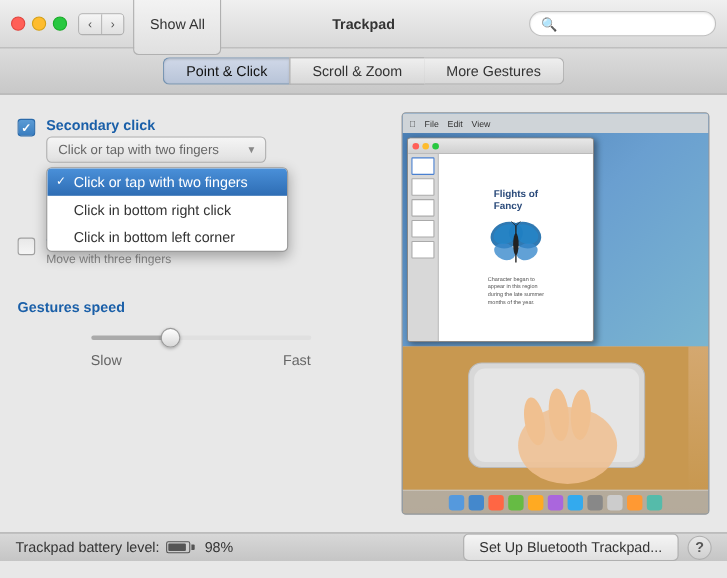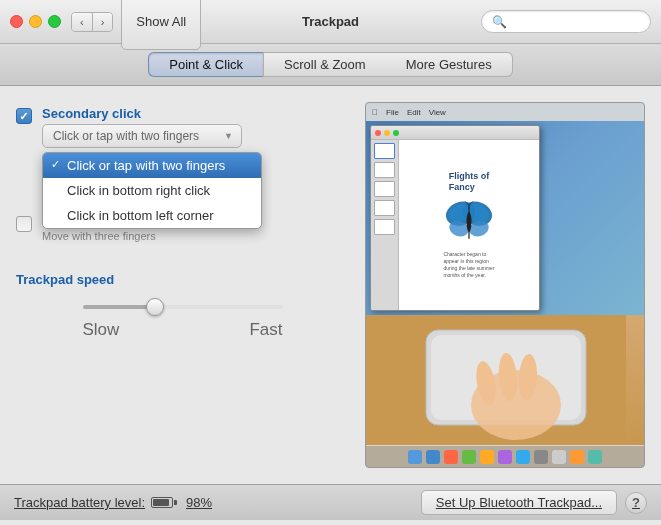--- a/index.html
+++ b/index.html
@@ -272,21 +272,21 @@
       height: 18px;
       border-radius: 50%;
       background: linear-gradient(to bottom, #ffffff, #d8d8d8);
       border: 1px solid #999;
       box-shadow: 0 1px 3px rgba(0,0,0,0.3);
     }
     .slider-labels {
       display: flex;
       justify-content: space-between;
       width: 200px;
-      font-size: 17px;
+      font-size: 13px;
       color: #666;
     }
 
     
     .right-panel {
       width: 280px;
       flex-shrink: 0;
       border: 1px solid #999;
       border-radius: 4px;
       overflow: hidden;
@@ -427,29 +427,28 @@
       flex-shrink: 0;
     }
     .dock-icon {
       width: 14px;
       height: 14px;
       border-radius: 3px;
     }
 
     
     .bottom-bar {
-      height: 36px;
+      height: 26px;
       background: linear-gradient(to bottom, #d8d8d8, #c5c5c5);
       border-top: 1px solid #a0a0a0;
       display: flex;
       align-items: center;
       padding: 0 14px;
       font-size: 13px;
       color: #333;
-      text-decoration: underline;
     }
     .battery-icon {
       display: inline-flex;
       align-items: center;
       margin-right: 4px;
     }
     .battery-body {
       width: 22px;
       height: 11px;
       border: 1.5px solid #555;
@@ -566,21 +565,21 @@
 
     <div class="option-row" style="margin-top: 52px;">
       <div class="checkbox"></div>
       <div class="option-text">
         <span class="option-title">Three finger drag</span>
         <span class="option-desc">Move with three fingers</span>
       </div>
     </div>
 
     <div class="tracking-section" style="margin-top: 16px;">
-      <div class="tracking-title">Trackpad speed</div>
+      <div class="tracking-title">Gestures speed</div>
       <div class="slider-container">
         <div class="slider-wrapper">
           <input type="range" class="slider" min="0" max="100" value="35" style="">
         </div>
         <div class="slider-labels">
           <span>Slow</span>
           <span>Fast</span>
         </div>
       </div>
     </div>

